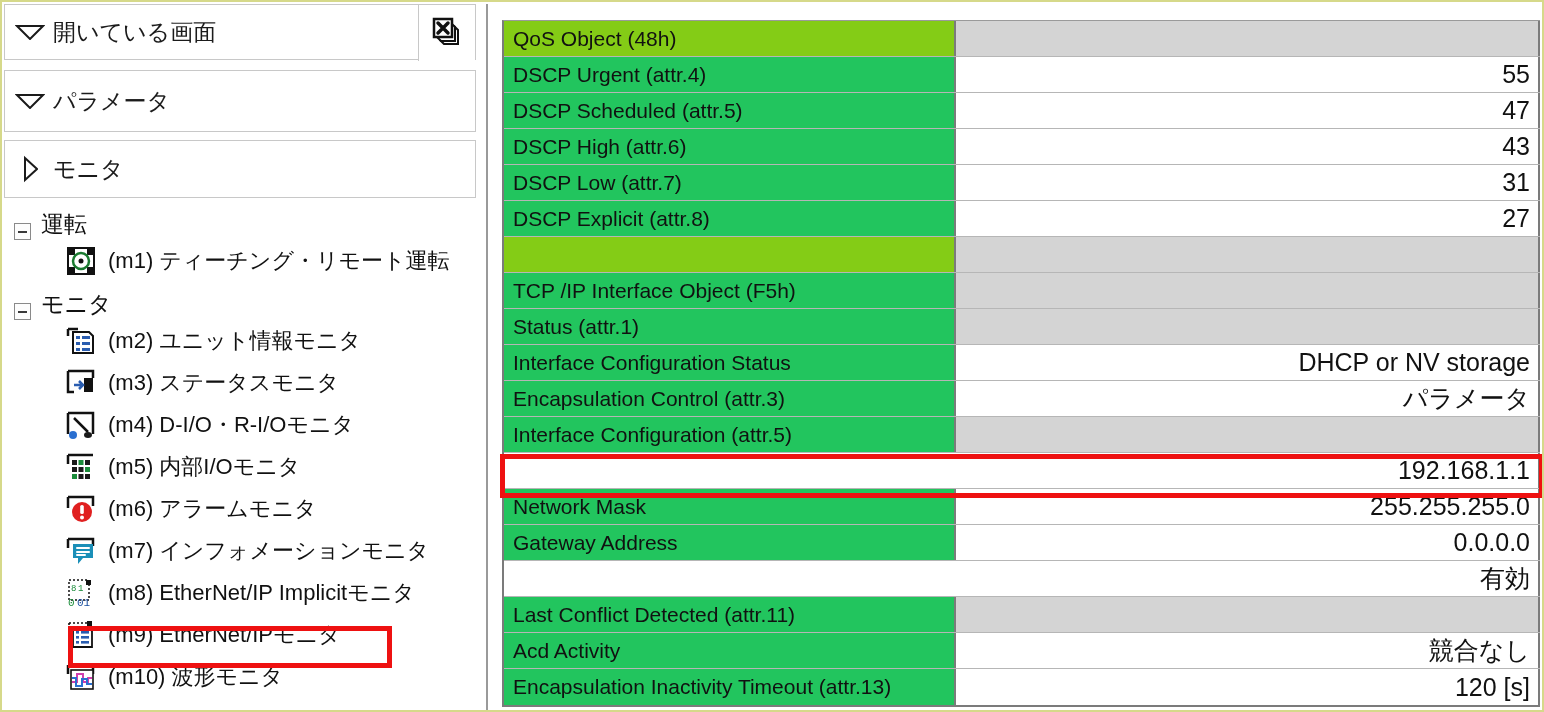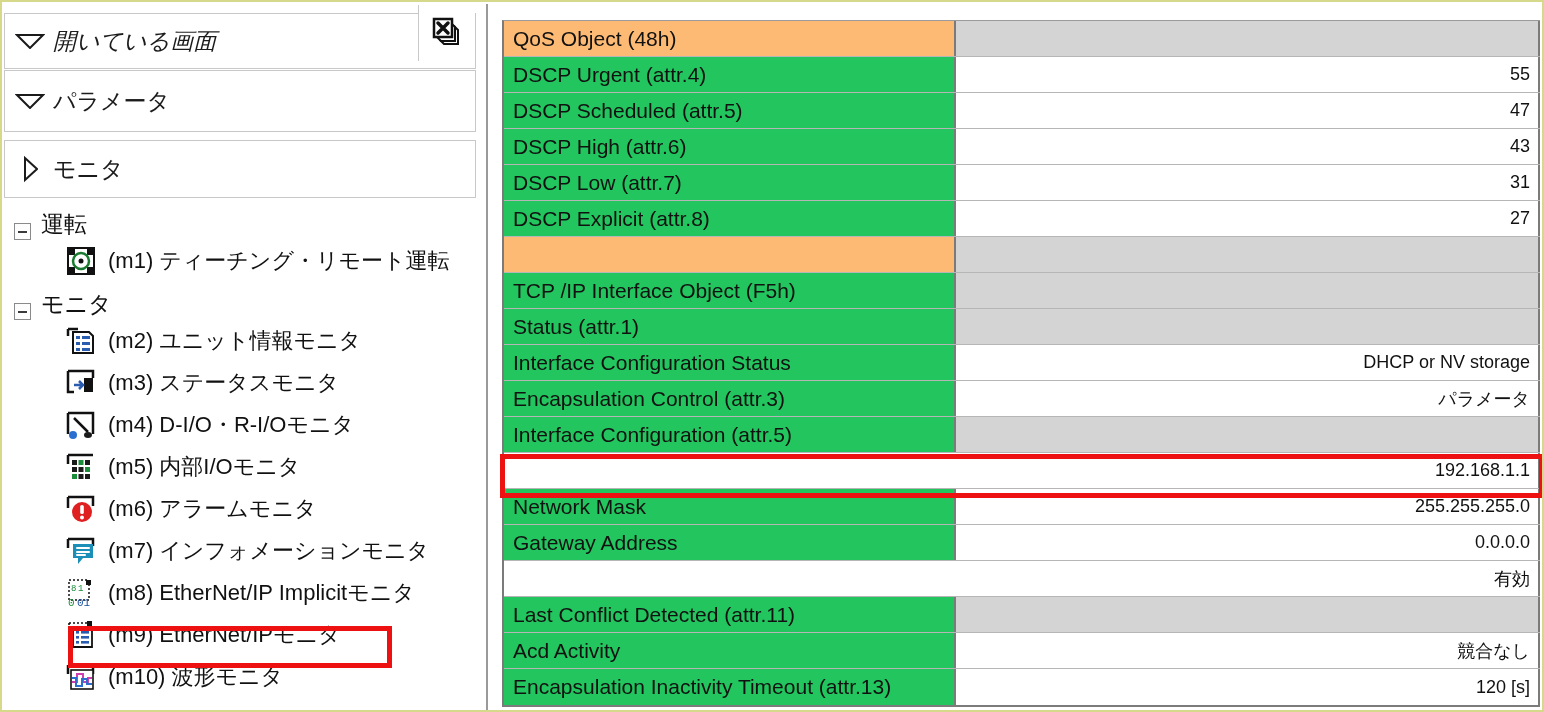--- a/index.html
+++ b/index.html
@@ -40,21 +40,21 @@
     display: flex; align-items: center; justify-content: center;
     flex: none;
   }
   .panel-bar .bar-label {
     font-size: 23px;
     color: #1b1b1b;
     letter-spacing: 0px;
     white-space: nowrap;
     margin-left: 8px;
   }
-  #bar-open    { top: 11px;  height: 56px; font-style: italic; }
+  #bar-open    { top: 2px;  height: 56px; }
   #bar-param   { top: 68px; height: 62px; }
   #bar-monitor { top: 138px; height: 58px; }
 
   #close-all-btn {
     position: absolute;
     left: 416px; top: 3px;
     width: 57px; height: 56px;
     background: #ffffff;
     border-left: 1px solid #c8c8c8;
     display: flex; align-items: center; justify-content: center;
@@ -150,27 +150,27 @@
     flex: none;
     background: #22c55e;
     border-right: 2px solid #7b7b7b;
     display: flex; align-items: center;
     padding-left: 9px;
     font-size: 21px;
     color: #111;
     white-space: nowrap;
     overflow: hidden;
   }
-  .cell-name.dim { background: #fdba74; }
+  .cell-name.dim { background: #84cc16; }
   .cell-value {
     flex: 1;
     background: #ffffff;
     display: flex; align-items: center; justify-content: flex-end;
     padding-right: 8px;
-    font-size: 18px;
+    font-size: 25px;
     color: #111;
     white-space: nowrap;
     overflow: hidden;
     border-right: 2px solid #7b7b7b;
   }
   .cell-value.dim { background: #d4d4d4; }
   #ip-highlight {
     position: absolute;
     left: 6px; top: 452px;
     width: 1044px; height: 44px;

